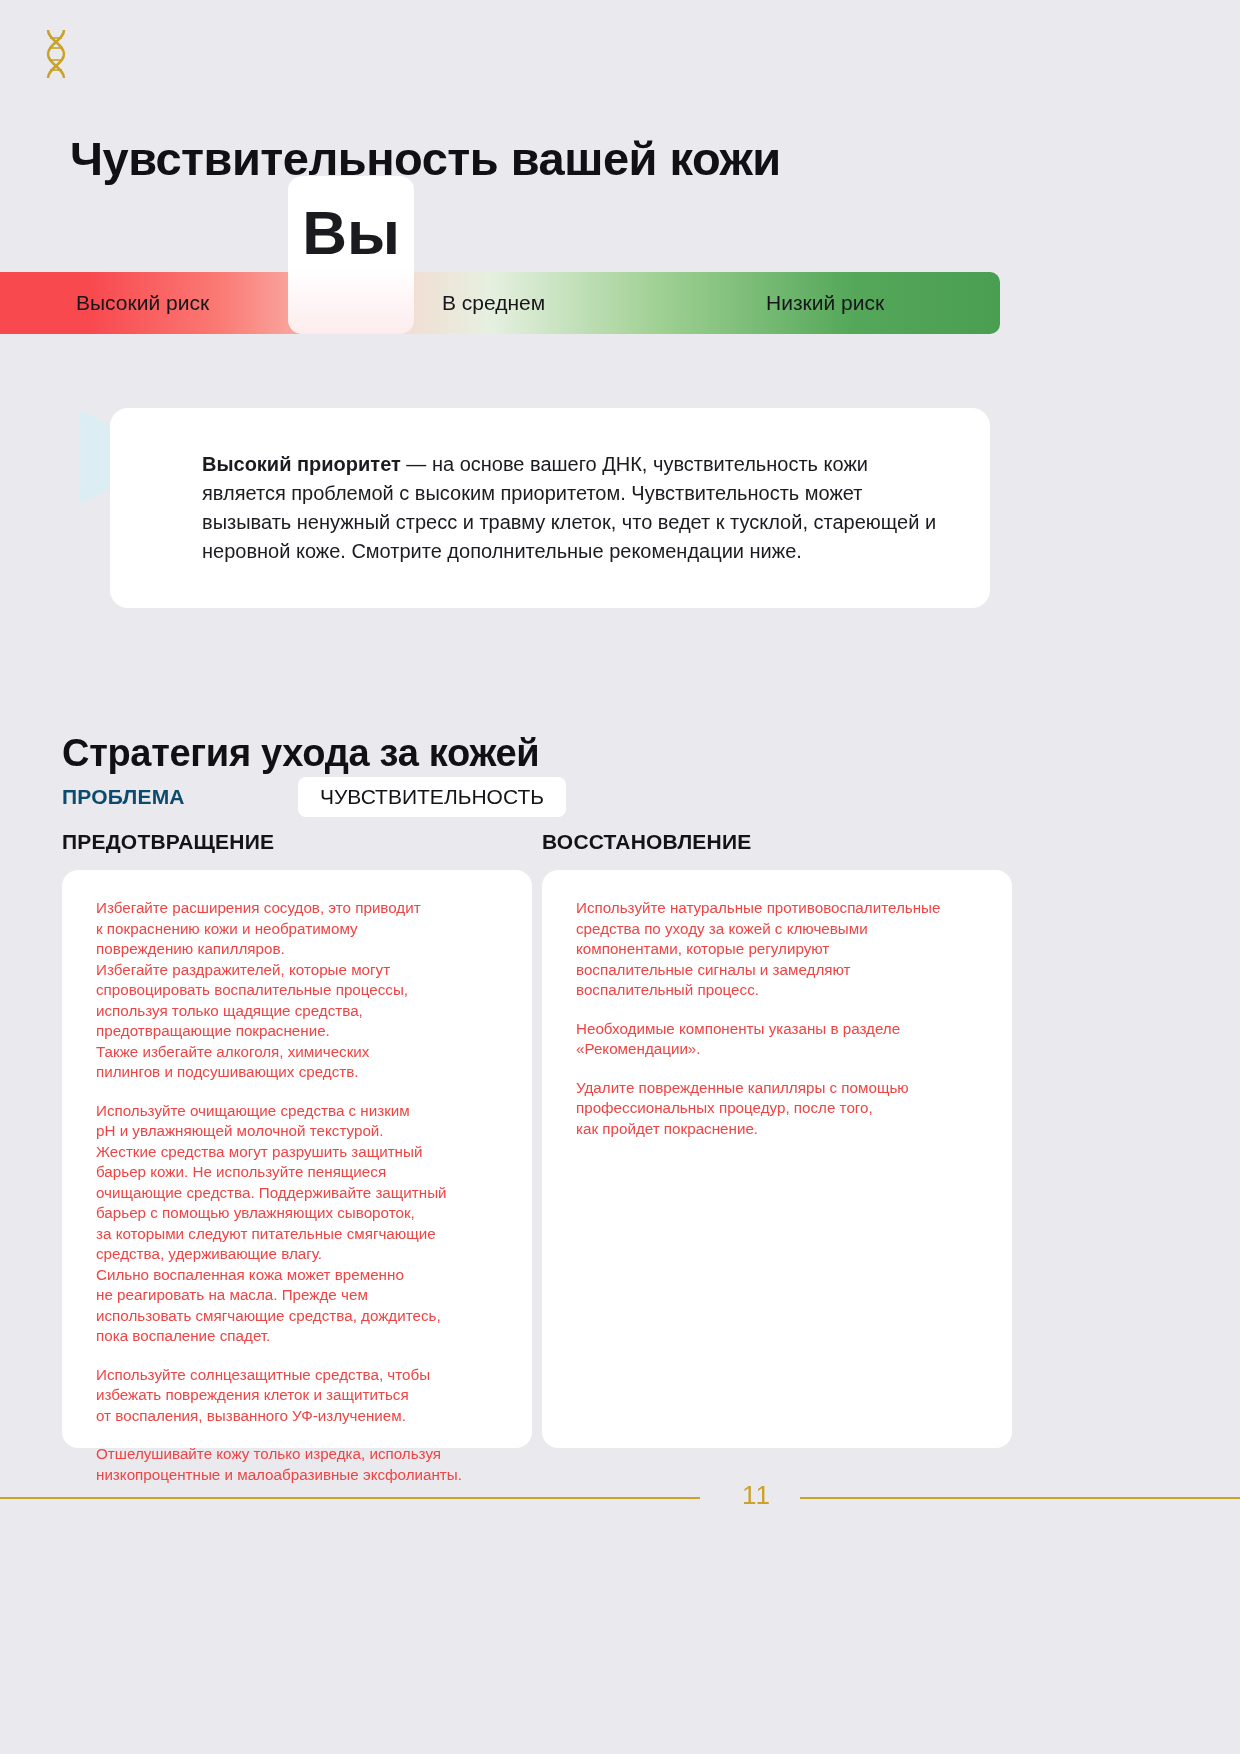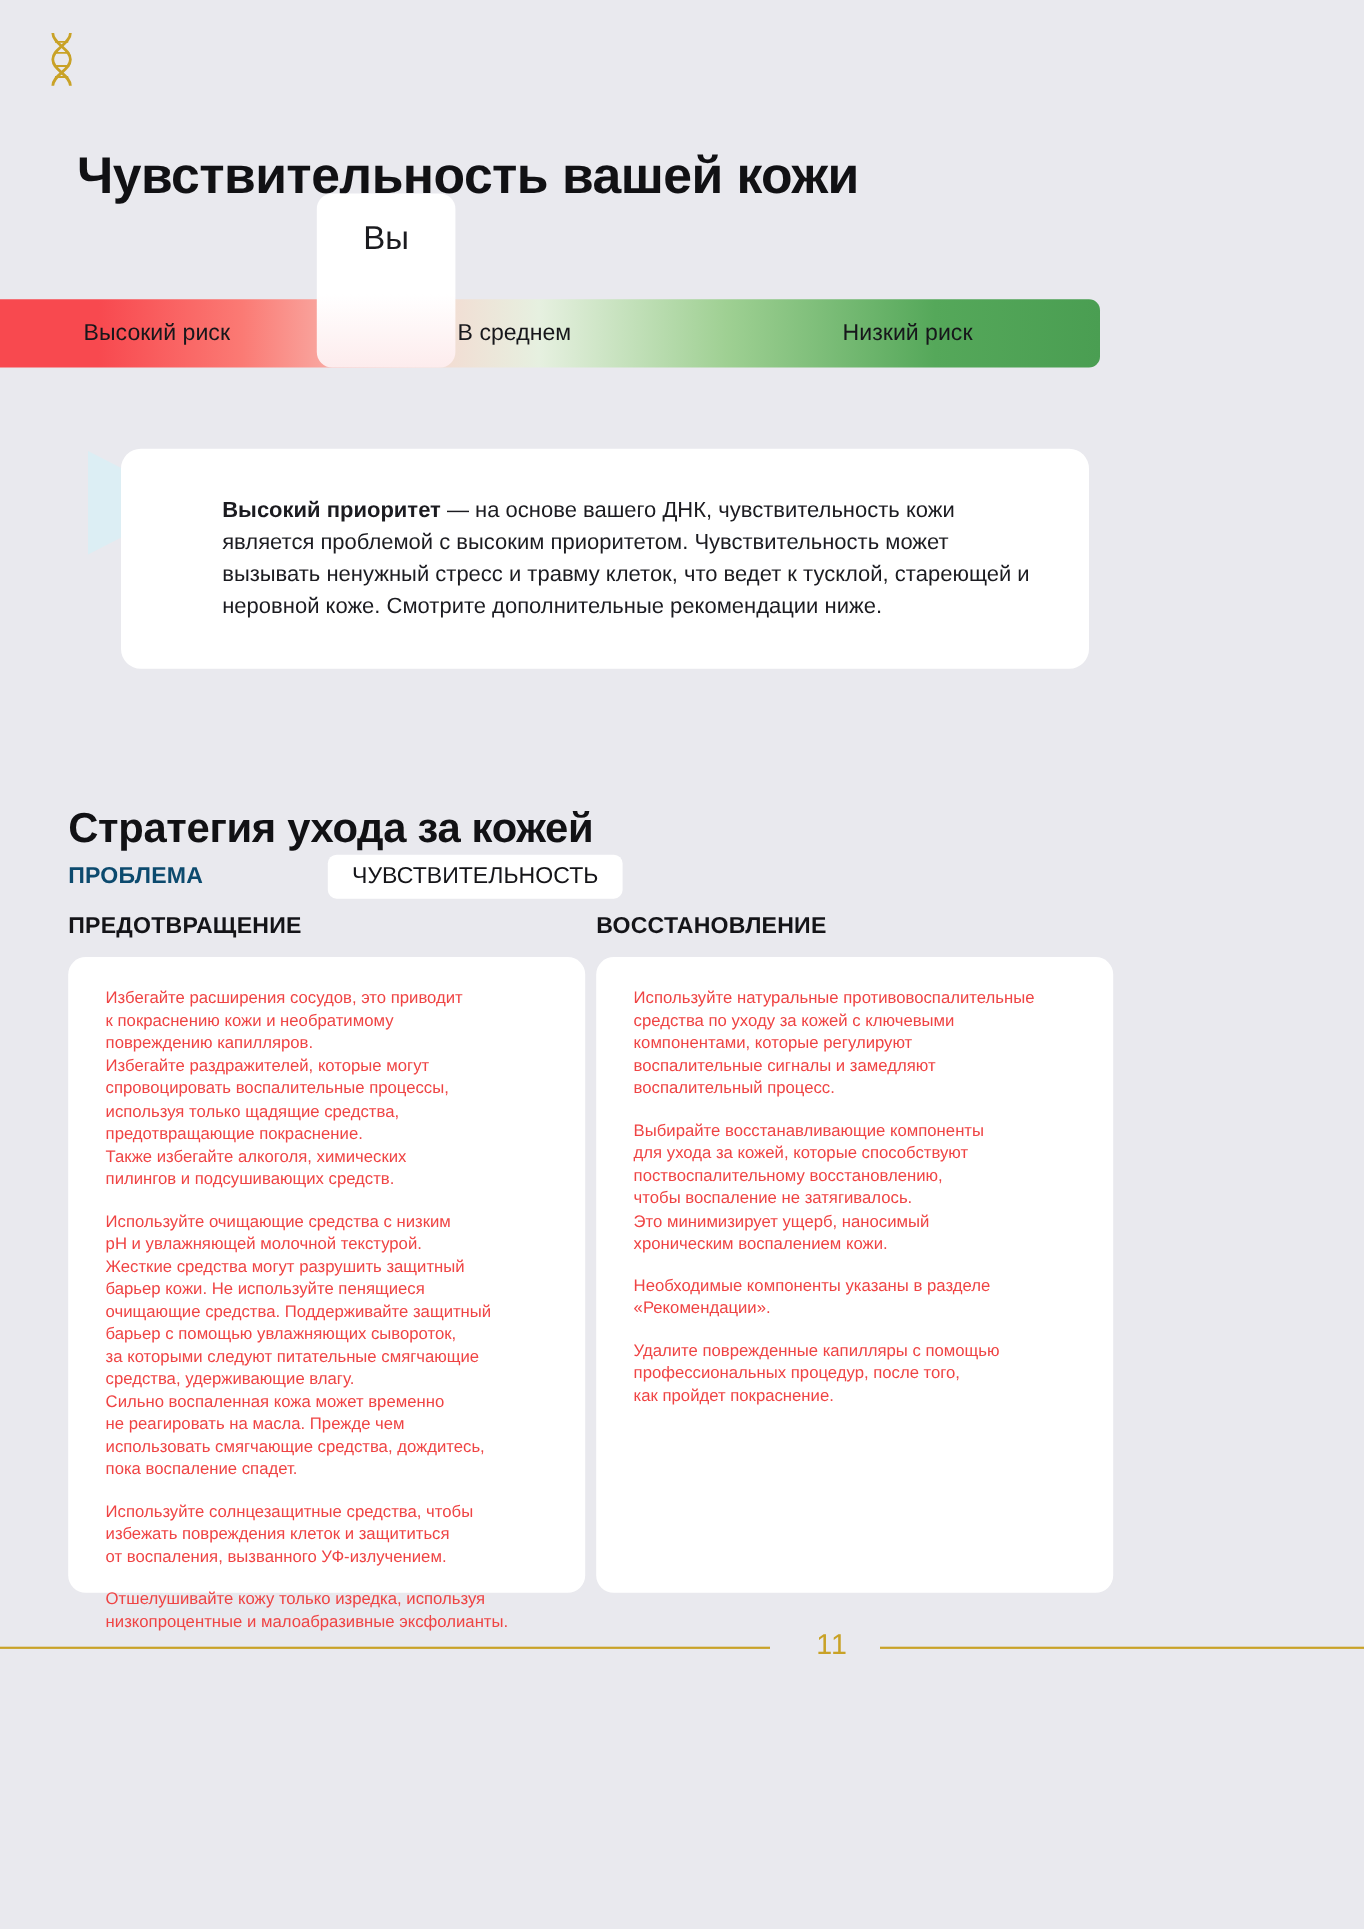--- a/index.html
+++ b/index.html
@@ -61,41 +61,42 @@
       #55a85a 85%,
       #4a9e52 100%);
   }
   .scale-label {
     position: absolute;
     top: 19px;
     font-size: 21px;
     color: #17171b;
   }
   .lbl-high { left: 76px; }
-  .lbl-mid  { left: 416px; }
+  .lbl-mid  { left: 442px; }
   .lbl-low  { left: 766px; }
 
   .you-marker {
     position: absolute;
     left: 288px;
     top: -96px;
     width: 126px;
     height: 158px;
     background: linear-gradient(to bottom, #ffffff 0%, #ffffff 58%, #fdeced 100%);
     border-radius: 14px;
     display: flex;
     align-items: flex-start;
     justify-content: center;
     padding-top: 26px;
     box-sizing: border-box;
   }
   .you-marker span {
-    font-size: 30px;
+    font-size: 62px;
     color: #1b1b1f;
     line-height: 1;
+    font-weight: bold;
   }
 
   
   .callout {
     position: absolute;
     left: 110px;
     top: 408px;
     width: 880px;
     min-height: 200px;
     background: #ffffff;
@@ -285,26 +286,20 @@
   <p>Отшелушивайте кожу только изредка, используя
 низкопроцентные и малоабразивные эксфолианты.</p>
 </div>
 
 <div class="card right">
   <p>Используйте натуральные противовоспалительные
 средства по уходу за кожей с ключевыми
 компонентами, которые регулируют
 воспалительные сигналы и замедляют
 воспалительный процесс.</p>
-  <p>Выбирайте восстанавливающие компоненты
-для ухода за кожей, которые способствуют
-поствоспалительному восстановлению,
-чтобы воспаление не затягивалось.
-Это минимизирует ущерб, наносимый
-хроническим воспалением кожи.</p>
   <p>Необходимые компоненты указаны в разделе
 «Рекомендации».</p>
   <p>Удалите поврежденные капилляры с помощью
 профессиональных процедур, после того,
 как пройдет покраснение.</p>
 </div>
 
 <div class="footer-rule"></div>
 <div class="footer-rule2"></div>
 <div class="page-num">11</div>

